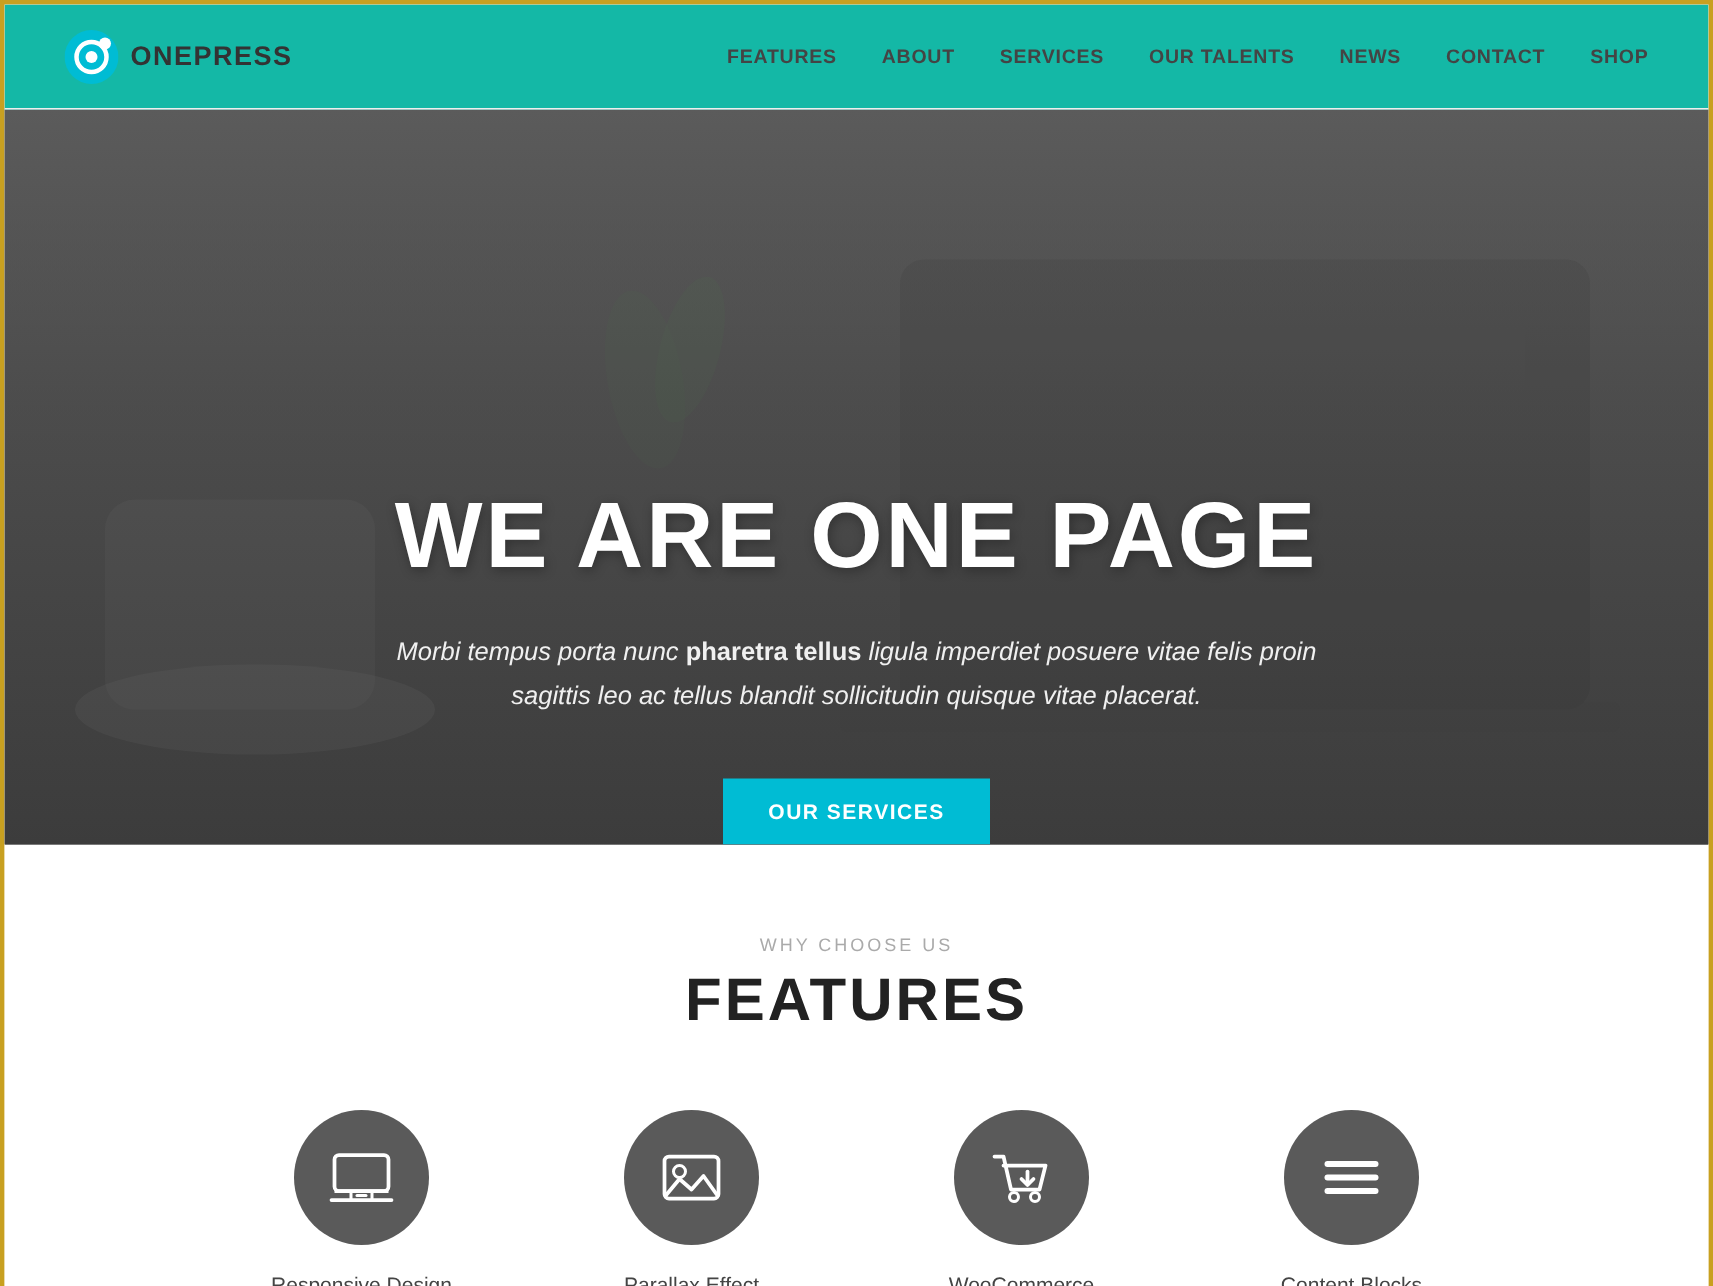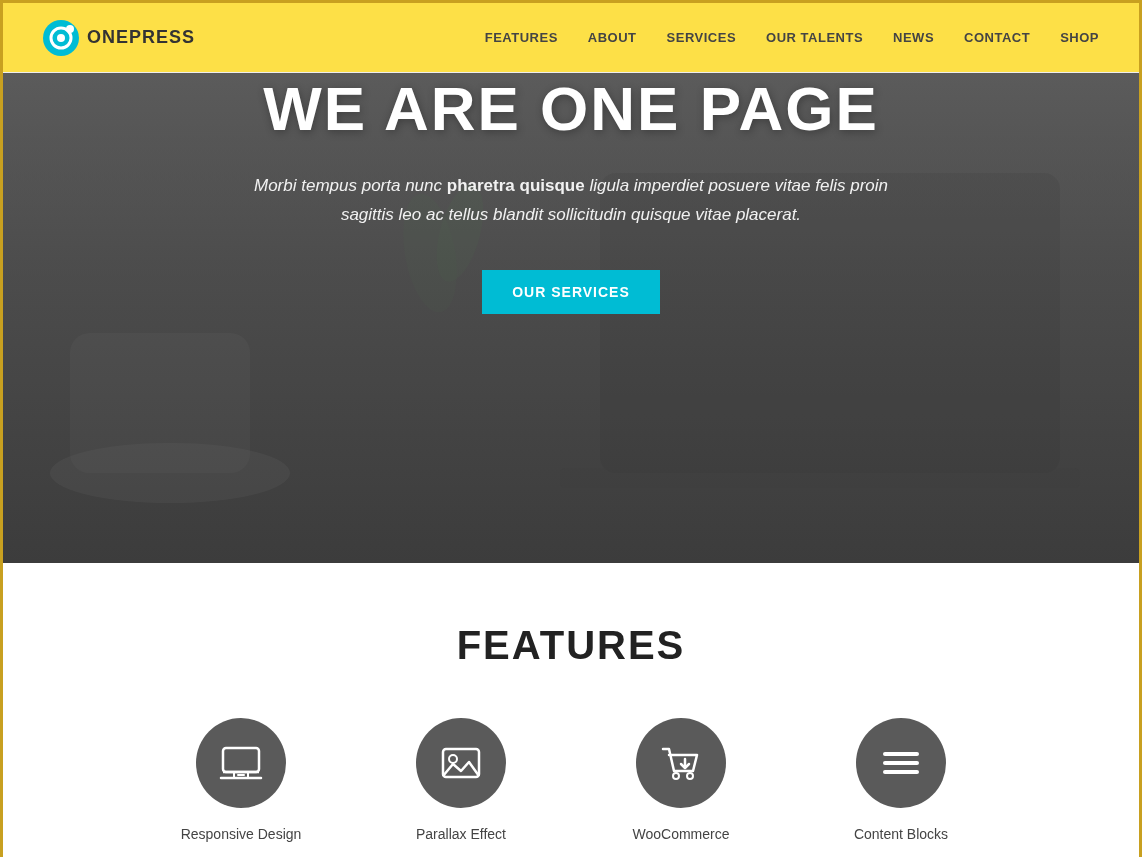--- a/index.html
+++ b/index.html
@@ -5,21 +5,21 @@
     * { margin: 0; padding: 0; box-sizing: border-box; }
     body { font-family: 'Arial', sans-serif; width: 1142px; overflow-x: hidden; background: #fff; border: 3px solid #c8a020; }
 
     
     header {
       display: flex;
       align-items: center;
       justify-content: space-between;
       padding: 3px 40px;
       height: 70px;
-      background: #fde047;
+      background: #14b8a6;
       border-bottom: 1px solid #eee;
       position: relative;
       z-index: 10;
     }
     .logo {
       display: flex;
       align-items: center;
       gap: 8px;
       text-decoration: none;
     }
@@ -51,21 +51,21 @@
     .hero {
       position: relative;
       width: 100%;
       height: 490px;
       background: linear-gradient(rgba(50,50,50,0.55), rgba(50,50,50,0.55)),
         
         linear-gradient(160deg, #6e6e6e 0%, #888 30%, #777 60%, #555 100%);
       display: flex;
       flex-direction: column;
       align-items: center;
-      justify-content: flex-start;
+      justify-content: flex-end;
       text-align: center;
       overflow: hidden;
     }
     
     .hero-bg {
       position: absolute;
       inset: 0;
       background:
         linear-gradient(rgba(60,60,60,0.5), rgba(40,40,40,0.6)),
         linear-gradient(180deg, #7a7a7a 0%, #6a6a6a 40%, #5a5a5a 100%);
@@ -207,29 +207,30 @@
 
     <rect x="600" y="100" width="460" height="300" rx="16" fill="#222" opacity="0.5"></rect>
     <rect x="560" y="395" width="520" height="20" rx="5" fill="#333" opacity="0.4"></rect>
 
     <ellipse cx="430" cy="180" rx="25" ry="60" fill="#4a7a4a" opacity="0.4" transform="rotate(-10,430,180)"></ellipse>
     <ellipse cx="460" cy="160" rx="20" ry="50" fill="#4a8a4a" opacity="0.4" transform="rotate(15,460,160)"></ellipse>
   </svg>
   <div class="hero-content">
     <h1 class="hero-title">WE ARE ONE PAGE</h1>
     <p class="hero-subtitle">
-      <span>Morbi tempus porta nunc </span><strong>pharetra quisque</strong><span> ligula imperdiet posuere vitae felis proin sagittis leo ac tellus blandit sollicitudin quisque vitae placerat.</span>
+      <span>Morbi tempus porta nunc </span><strong>pharetra tellus</strong><span> ligula imperdiet posuere vitae felis proin sagittis leo ac tellus blandit sollicitudin quisque vitae placerat.</span>
     </p>
     <div class="hero-buttons">
       <button class="btn-primary">OUR SERVICES</button>
     </div>
   </div>
 </section>
 
 <section class="features-section" id="features">
+  <p class="section-subtitle">WHY CHOOSE US</p>
   <h2 class="section-title">FEATURES</h2>
   <div class="features-grid">
 
     <div class="feature-item">
       <div class="feature-icon-circle">
         <svg width="44" height="38" viewBox="0 0 44 38" fill="none">
           <rect x="4" y="4" width="36" height="24" rx="3" stroke="#fff" stroke-width="2.5" fill="none"></rect>
           <line x1="4" y1="28" x2="40" y2="28" stroke="#fff" stroke-width="2.5"></line>
           <line x1="2" y1="34" x2="42" y2="34" stroke="#fff" stroke-width="2.5" stroke-linecap="round"></line>
           <line x1="15" y1="28" x2="15" y2="34" stroke="#fff" stroke-width="2"></line>

